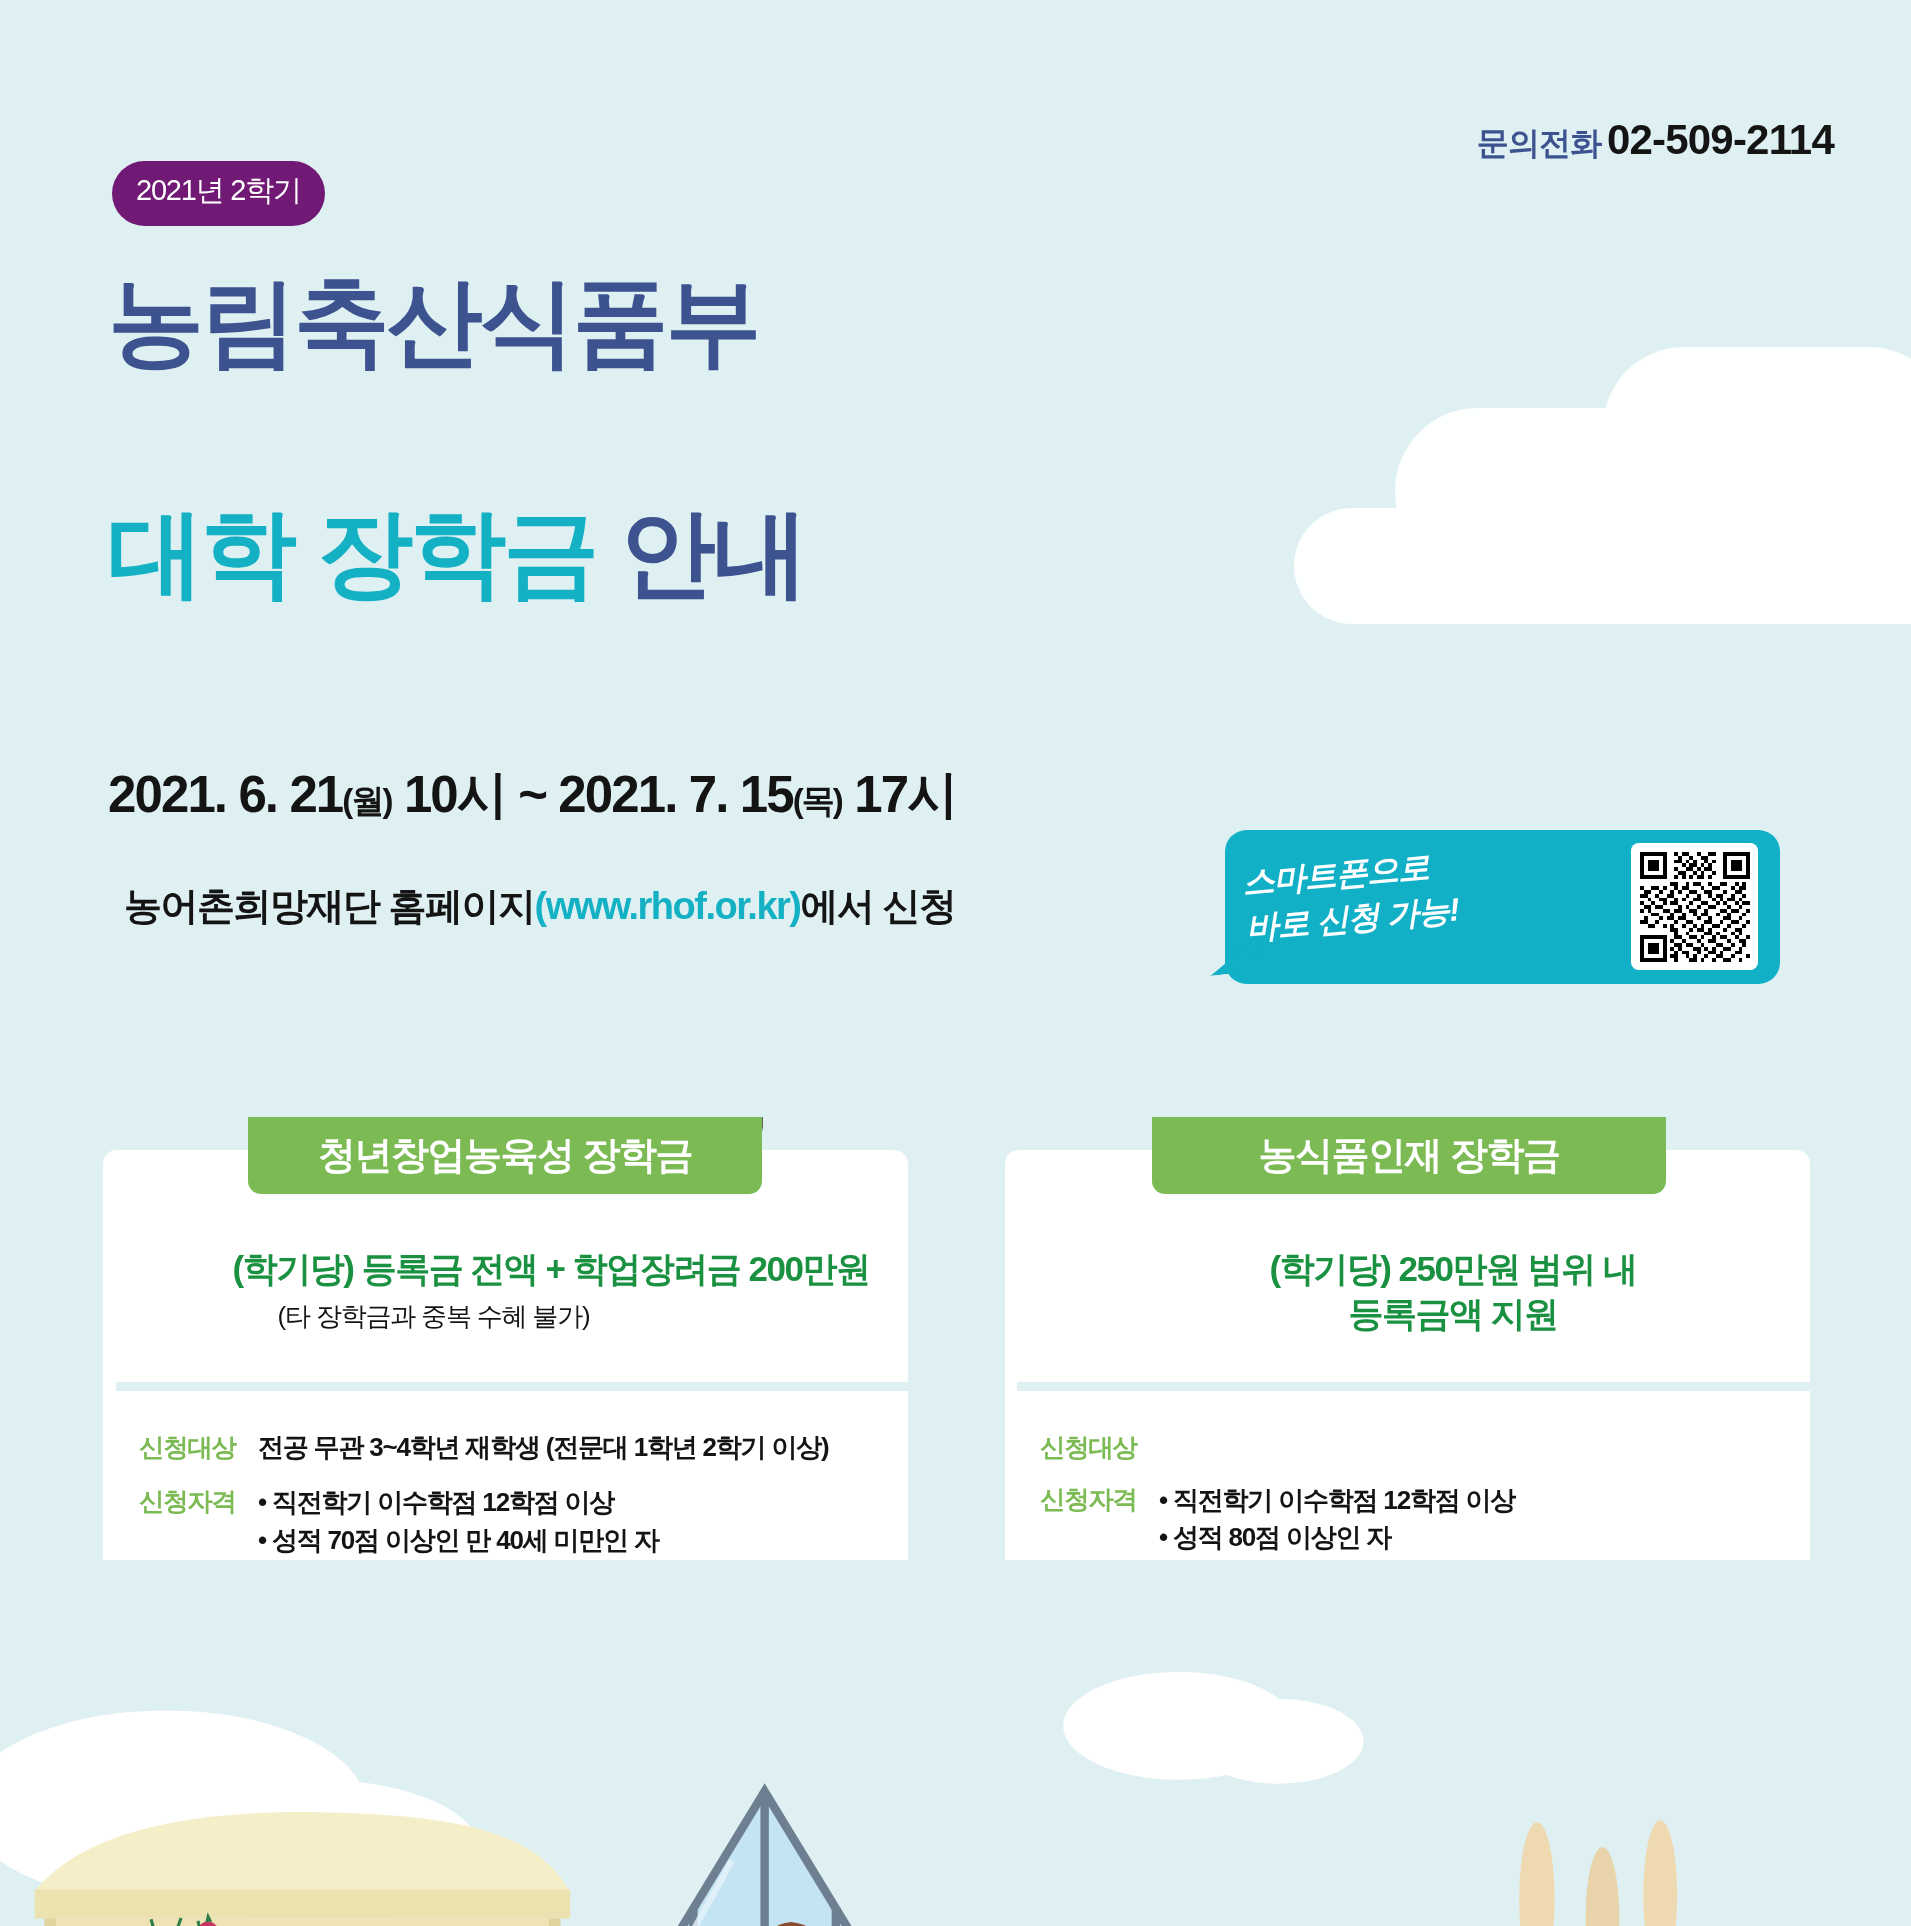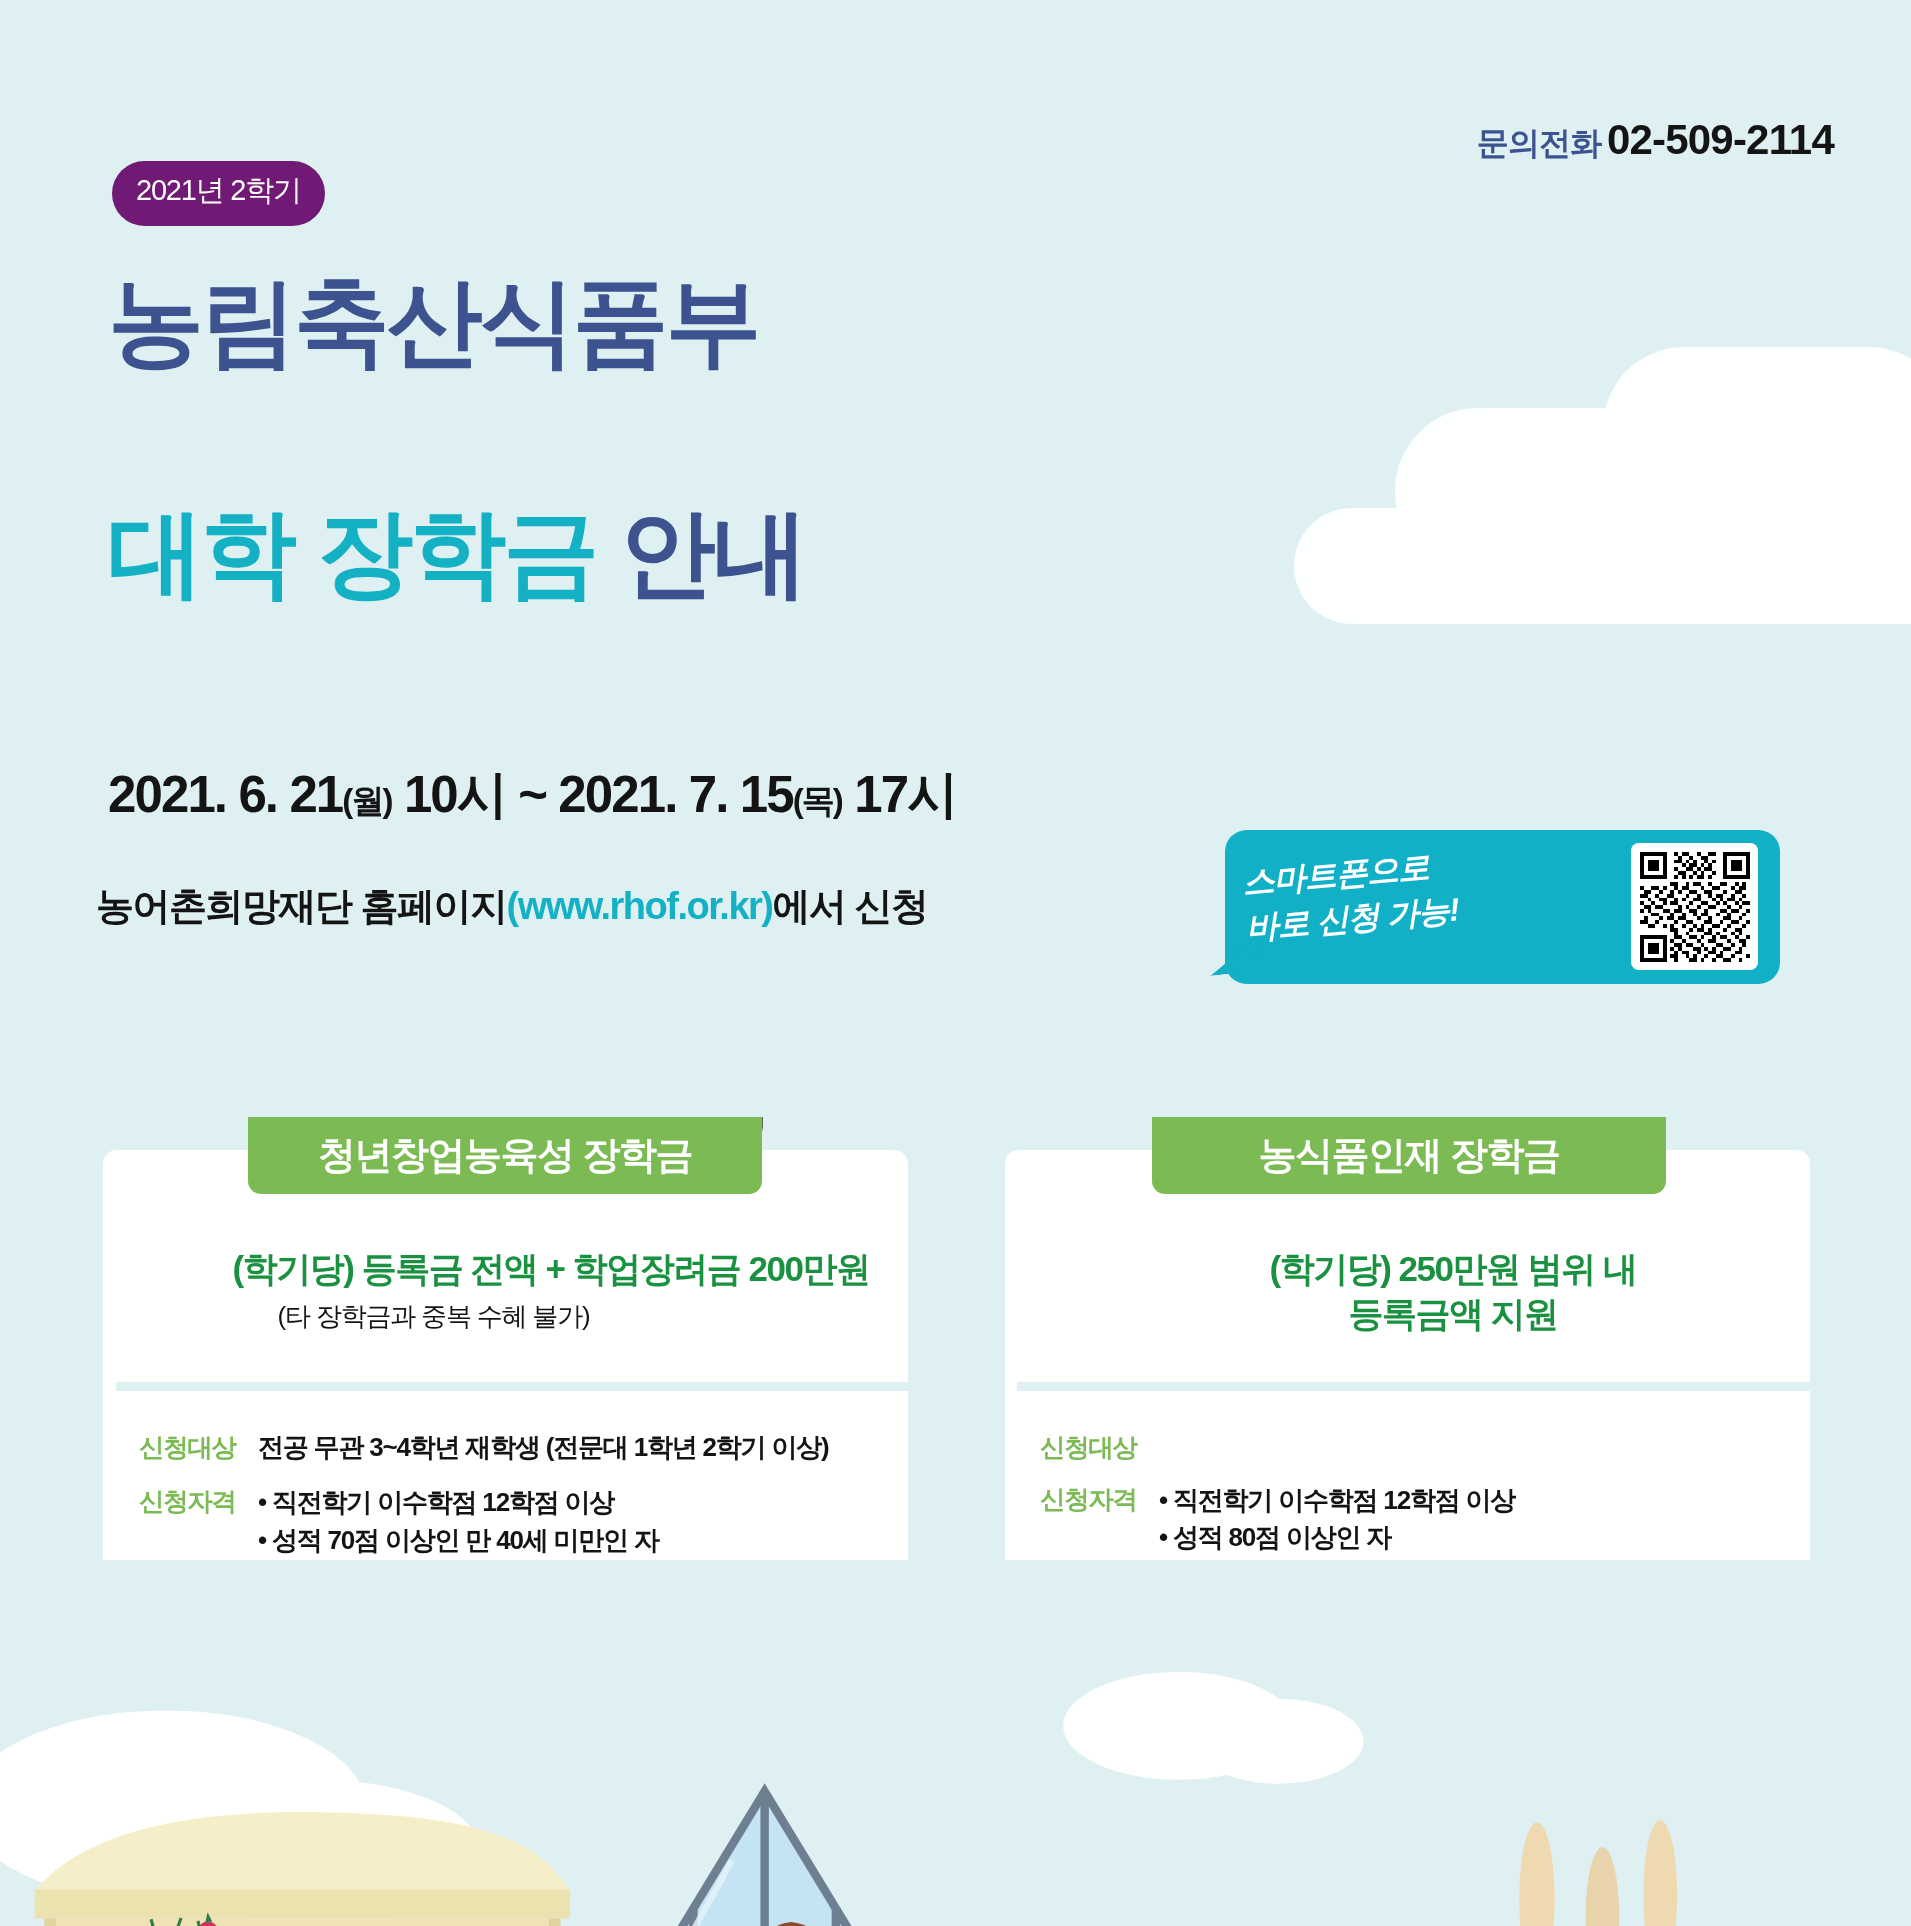--- a/index.html
+++ b/index.html
@@ -46,21 +46,21 @@
   .title2 .navy { color:#3c5390; }
 
   .dateline {
     position:absolute; left:108px; top:761px;
     font-size:51px; font-weight:700; letter-spacing:-1.9px;
     color:#141414; white-space:nowrap;
   }
   .dateline .sm { font-size:33px; }
 
   .siteline {
-    position:absolute; left:96px; top:881px;
+    position:absolute; left:124px; top:881px;
     font-size:38px; font-weight:700; letter-spacing:-1.5px;
     color:#141414; white-space:nowrap;
   }
   .siteline .url { color:#14b0c4; }
 
   
   .qrwrap { position:absolute; left:1202px; top:830px; width:578px; height:166px; }
   .bubble {
     position:absolute; left:23px; top:0; width:555px; height:154px;
     background:#12b0c6; border-radius:21.6px;

